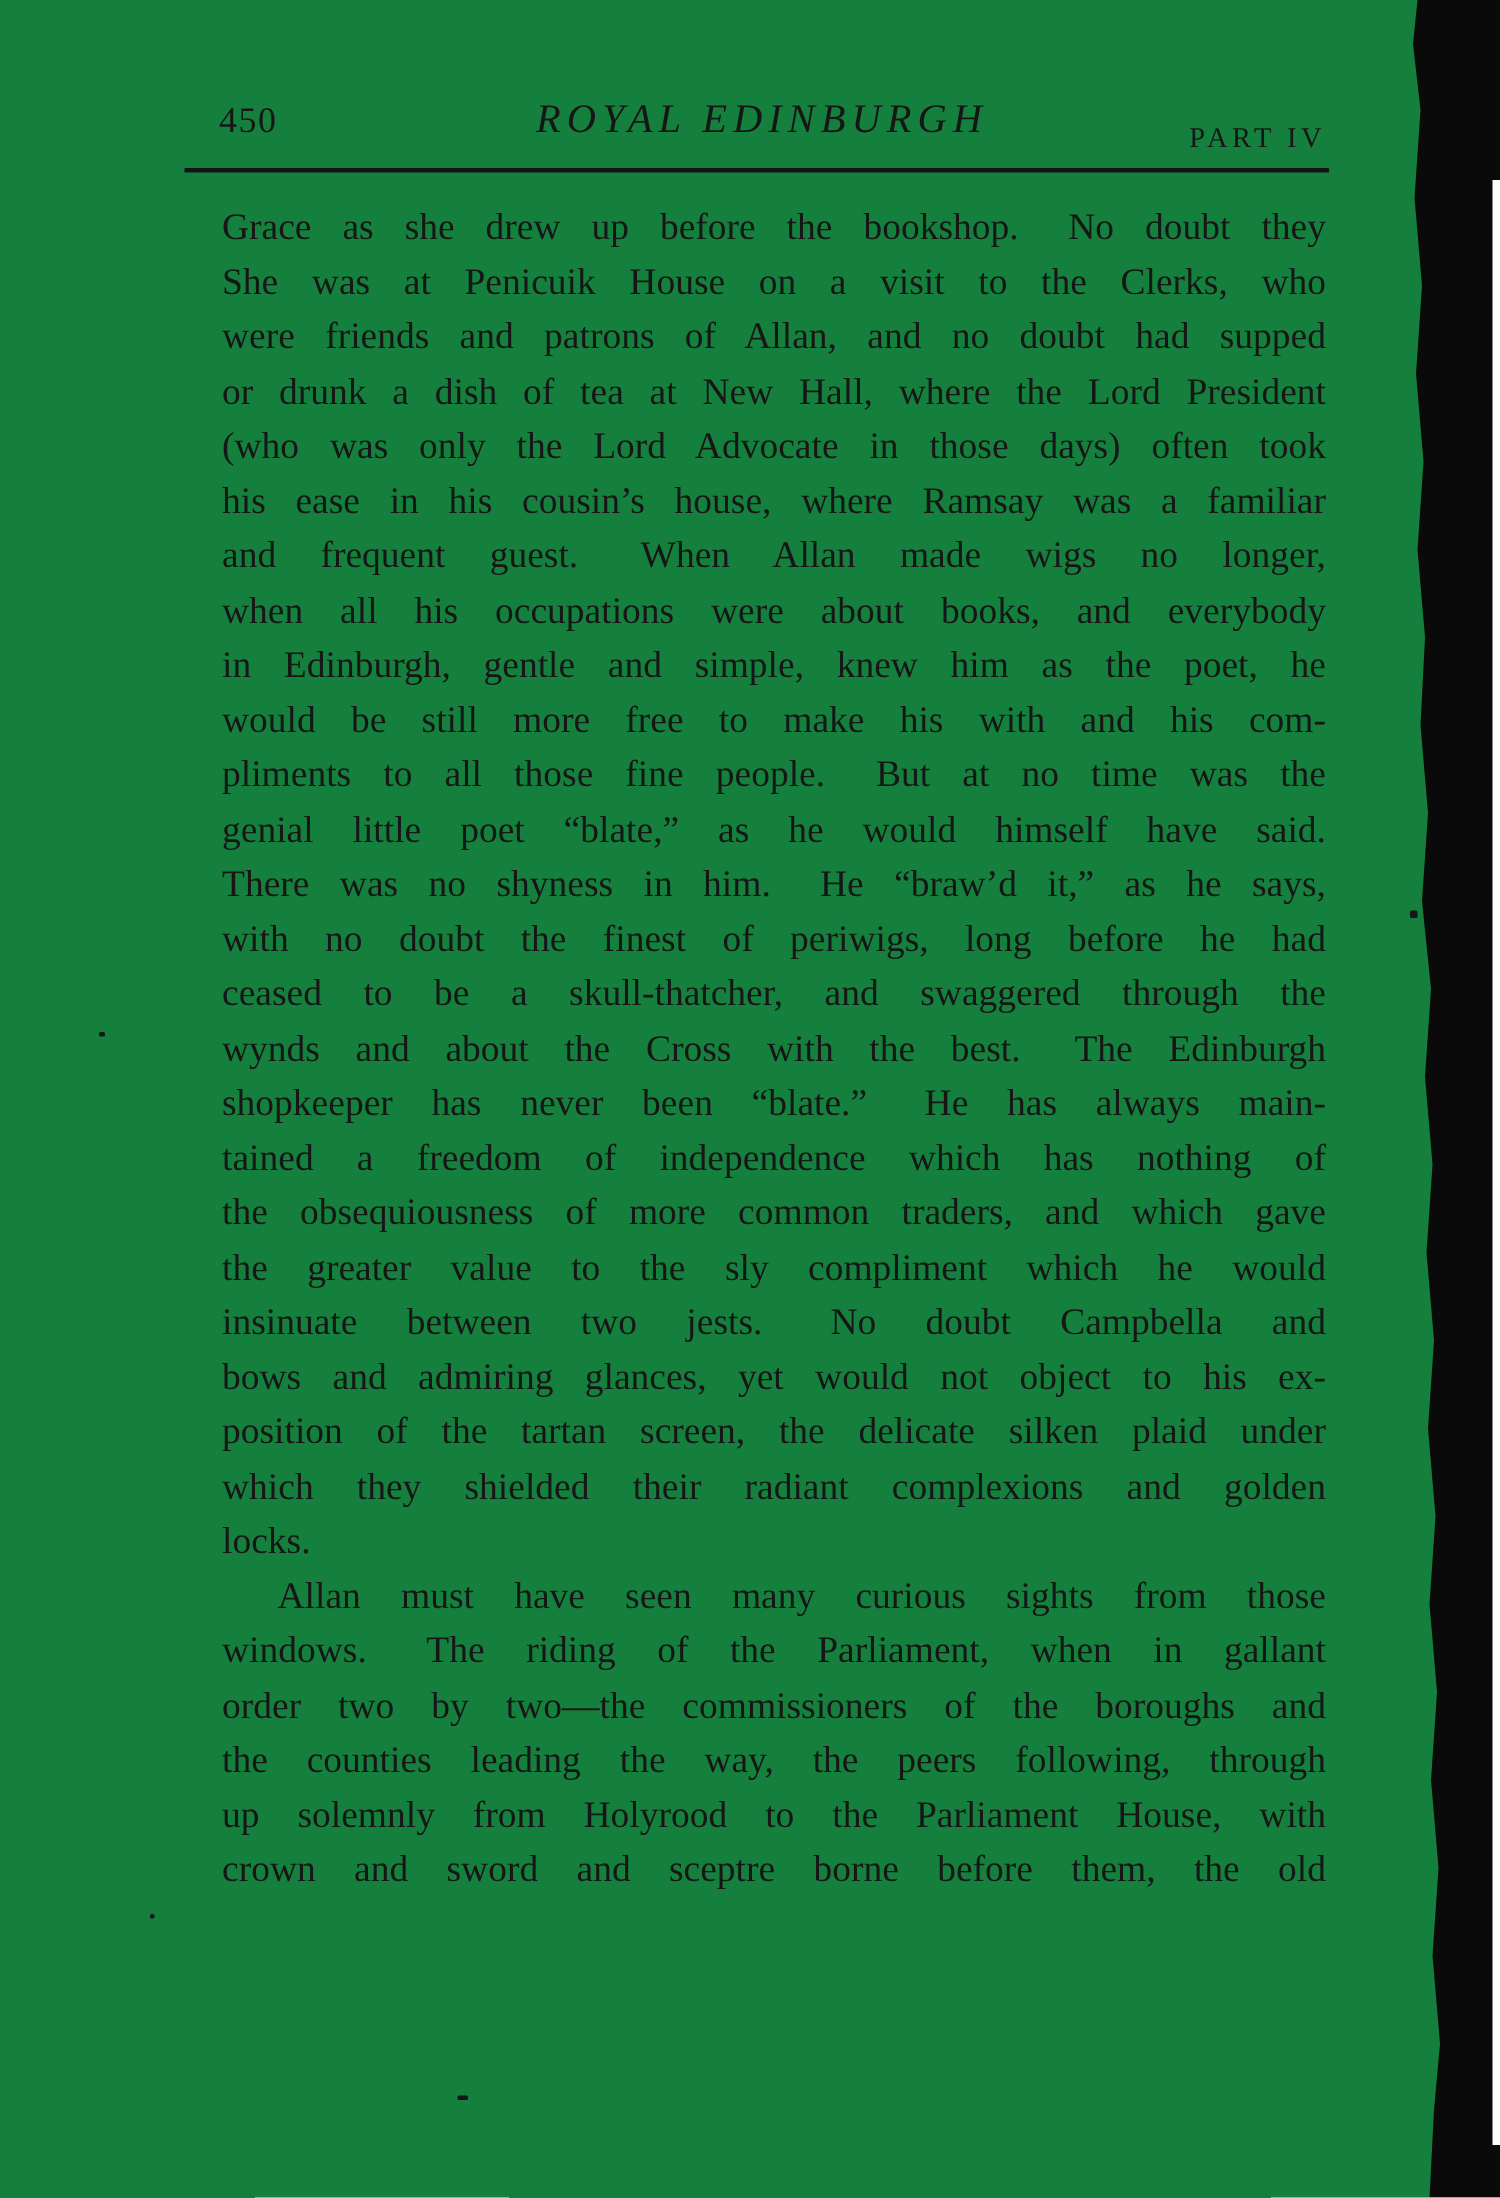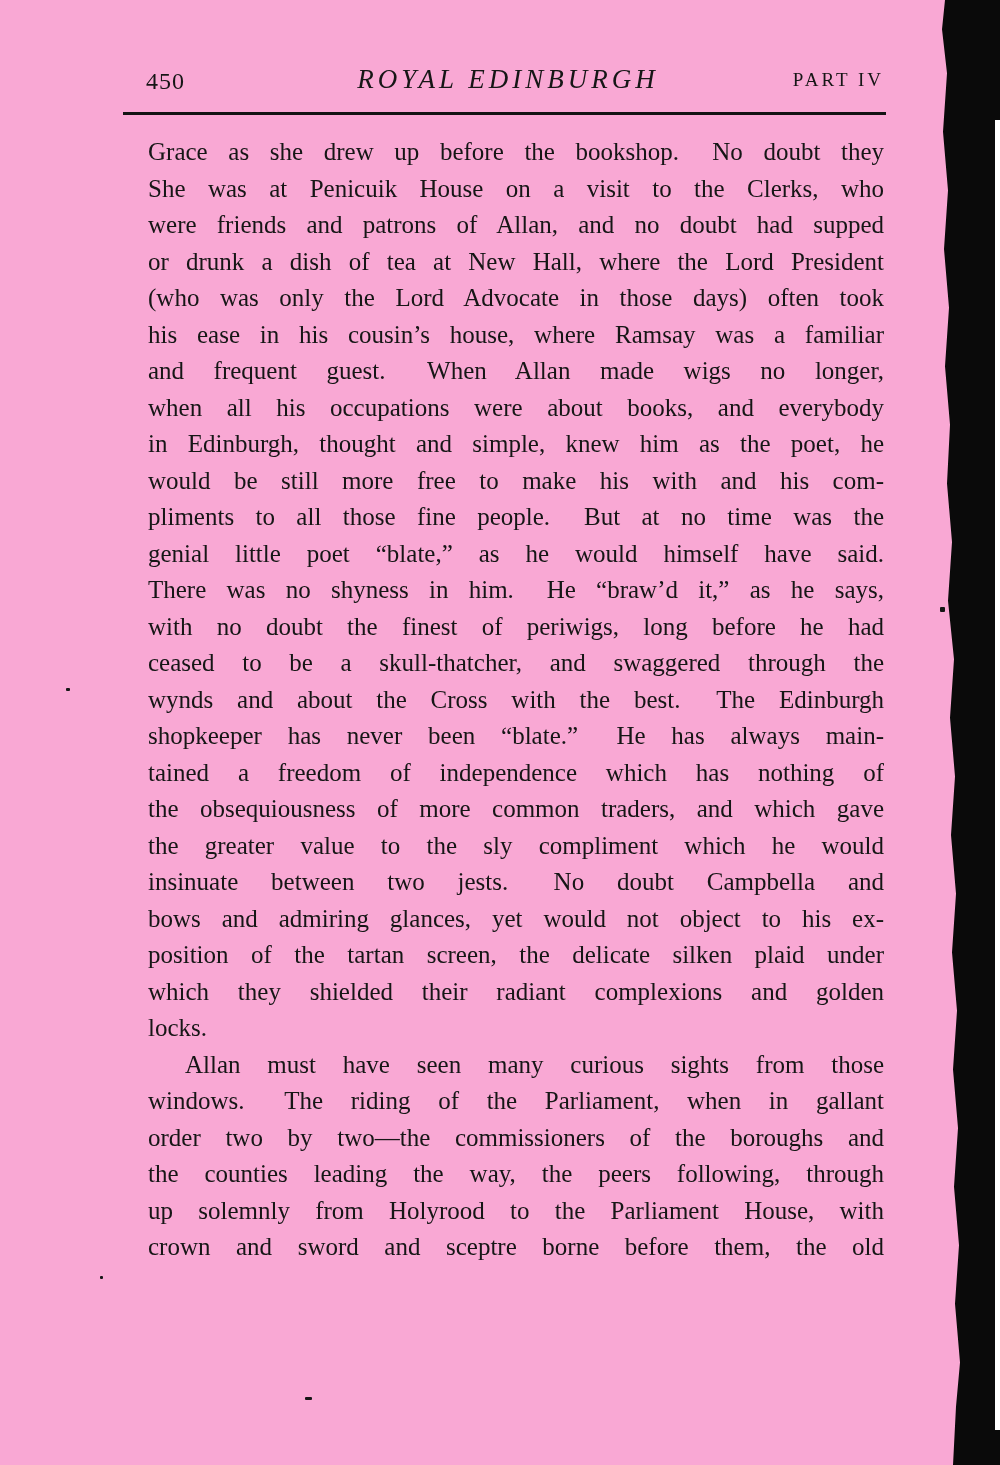--- a/index.html
+++ b/index.html
@@ -1,20 +1,20 @@
 <!DOCTYPE html>
 <html><head>
 <meta charset="utf-8">
 <style>
   html, body { margin: 0; padding: 0; background: #e8e8e8; }
   .page {
     position: relative;
     width: 1000px;
     height: 1465px;
-    background: #f9a8d4;
+    background: #15803d;
     font-family: "Liberation Serif", serif;
     color: #161616;
     overflow: hidden;
   }
 
   
   .page-number {
     position: absolute;
     left: 146px; top: 68px;
     font-size: 24px;
@@ -24,21 +24,21 @@
     position: absolute;
     left: 0; top: 64px;
     width: 1016px;
     text-align: center;
     font-style: italic;
     font-size: 27px;
     letter-spacing: 4px;
   }
   .part-label {
     position: absolute;
-    top: 69px; right: 116px;
+    top: 82px; right: 116px;
     font-size: 19px;
     letter-spacing: 3px;
   }
   .header-rule {
     position: absolute;
     left: 123px; top: 112px;
     width: 763px; height: 3px;
     background: #141414;
   }
 
@@ -103,21 +103,21 @@
 
   <div class="text-block">
       <div class="line">Grace as she drew up before the bookshop.  No doubt they</div>
       <div class="line">She was at Penicuik House on a visit to the Clerks, who</div>
       <div class="line">were friends and patrons of Allan, and no doubt had supped</div>
       <div class="line">or drunk a dish of tea at New Hall, where the Lord President</div>
       <div class="line">(who was only the Lord Advocate in those days) often took</div>
       <div class="line">his ease in his cousin’s house, where Ramsay was a familiar</div>
       <div class="line">and frequent guest.  When Allan made wigs no longer,</div>
       <div class="line">when all his occupations were about books, and everybody</div>
-      <div class="line">in Edinburgh, thought and simple, knew him as the poet, he</div>
+      <div class="line">in Edinburgh, gentle and simple, knew him as the poet, he</div>
       <div class="line">would be still more free to make his with and his com-</div>
       <div class="line">pliments to all those fine people.  But at no time was the</div>
       <div class="line">genial little poet “blate,” as he would himself have said.</div>
       <div class="line">There was no shyness in him.  He “braw’d it,” as he says,</div>
       <div class="line">with no doubt the finest of periwigs, long before he had</div>
       <div class="line">ceased to be a skull-thatcher, and swaggered through the</div>
       <div class="line">wynds and about the Cross with the best.  The Edinburgh</div>
       <div class="line">shopkeeper has never been “blate.”  He has always main-</div>
       <div class="line">tained a freedom of independence which has nothing of</div>
       <div class="line">the obsequiousness of more common traders, and which gave</div>

